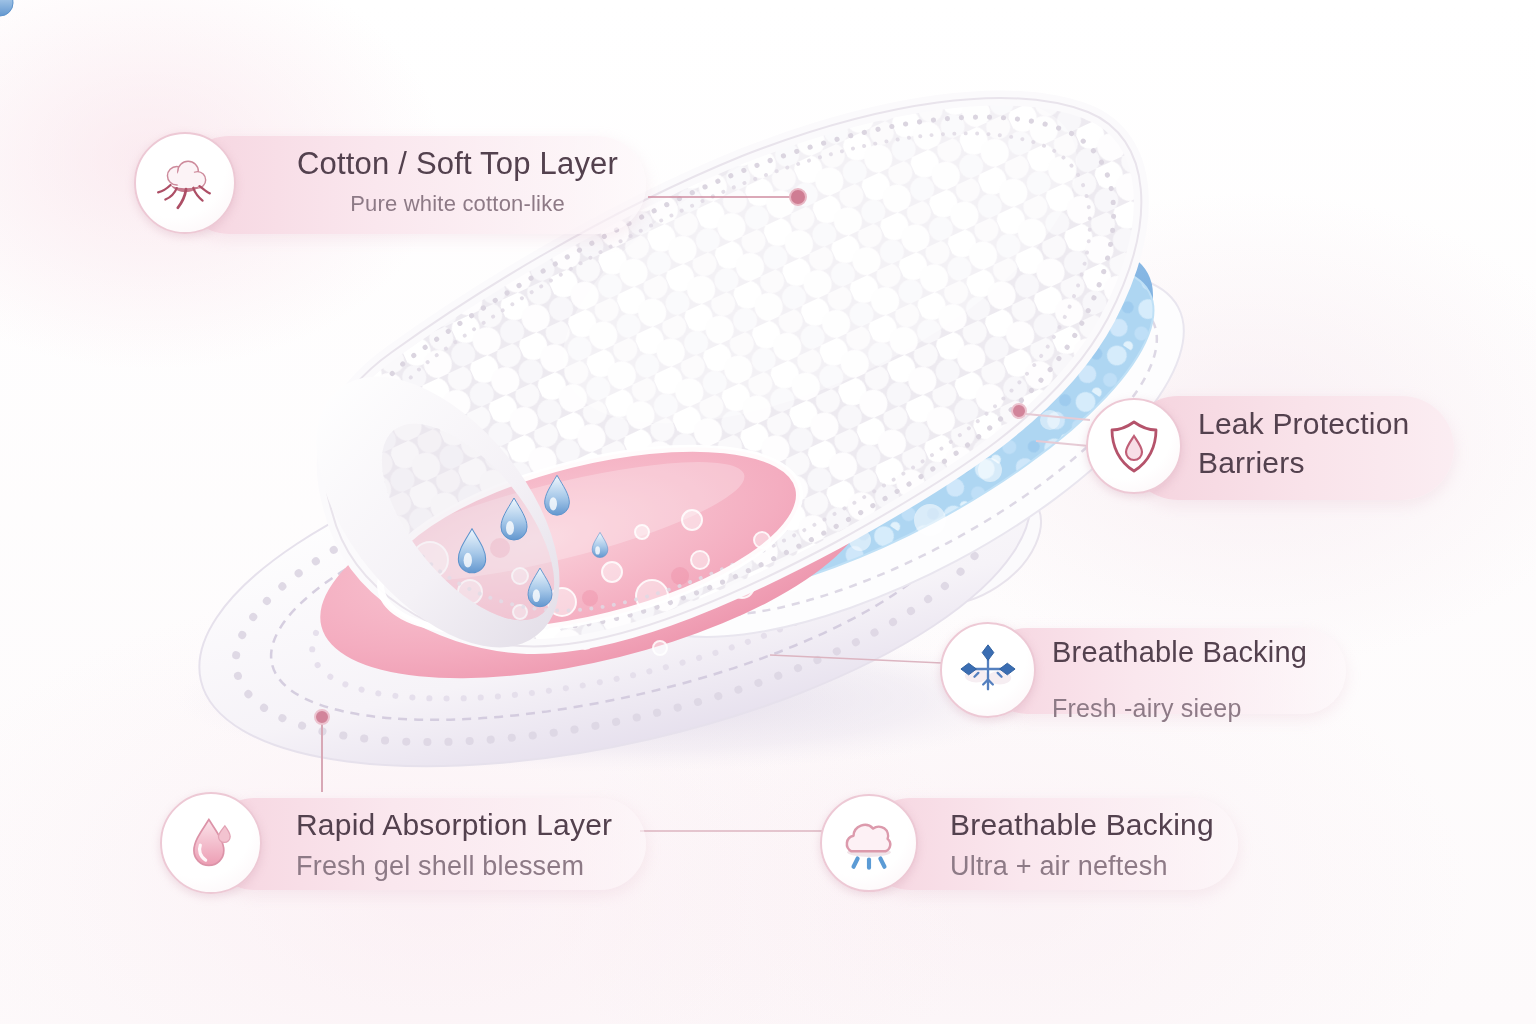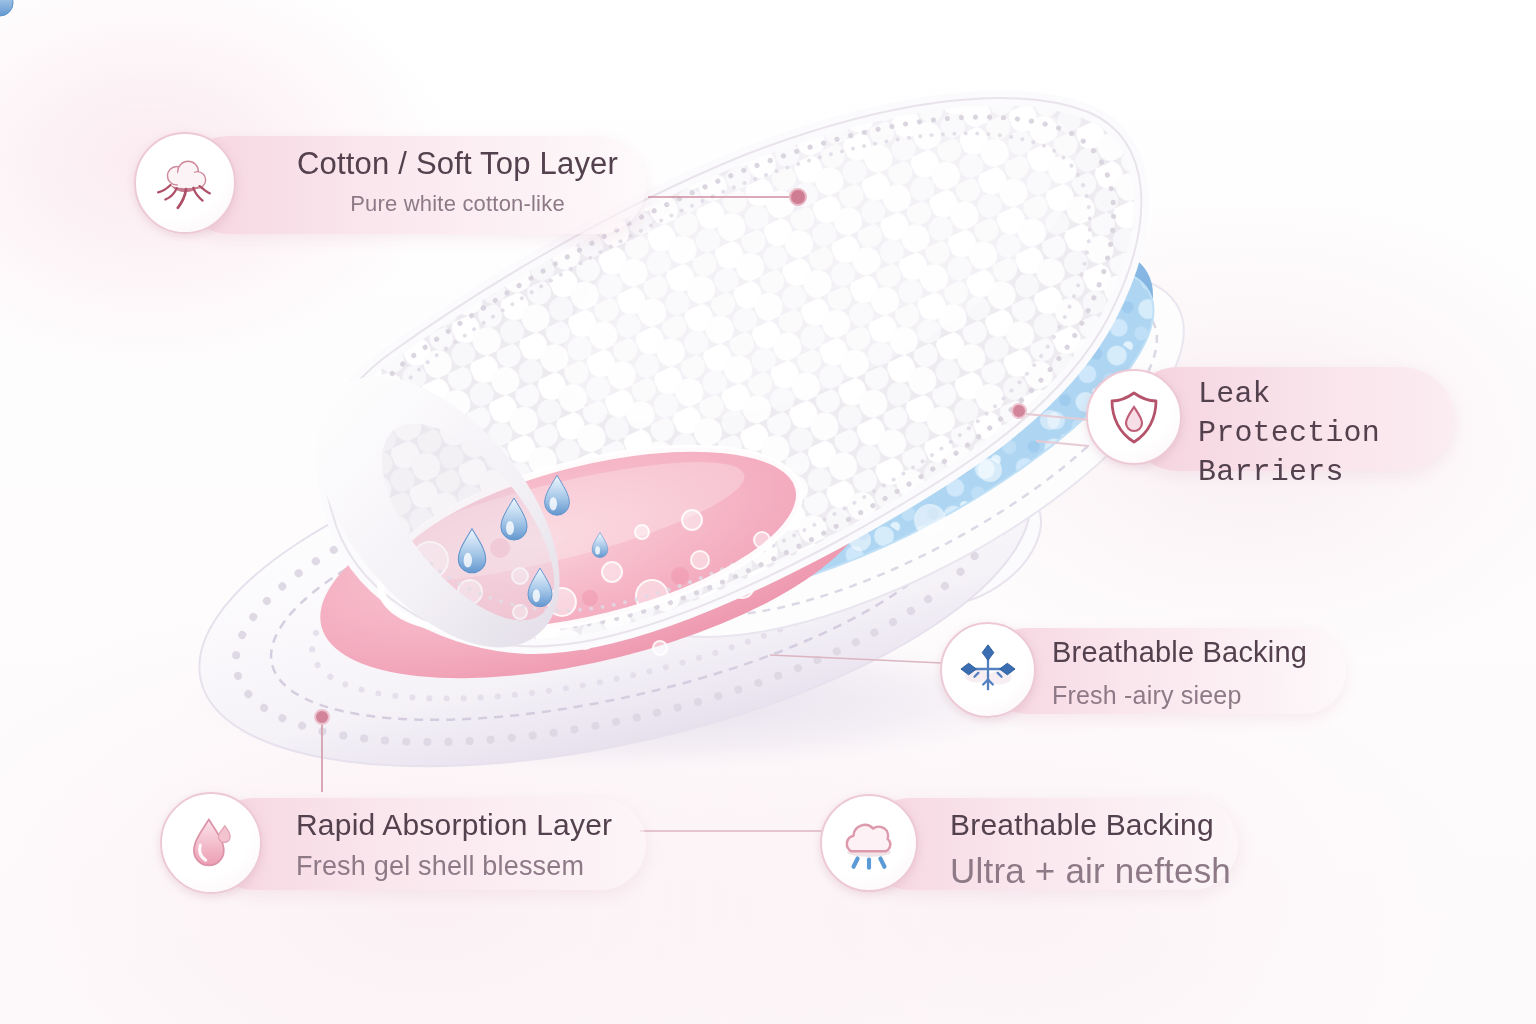--- a/index.html
+++ b/index.html
@@ -32,47 +32,47 @@
   .title{color:#53414e;letter-spacing:.2px;line-height:1.3;}
   .subtitle{color:#8d7a86;letter-spacing:.2px;margin-top:7px;}
   
   #callout-cotton{left:134px;top:128px;width:512px;height:116px;}
   #callout-cotton .pill{left:46px;right:0;top:8px;bottom:10px;}
   #callout-cotton .icon-circle{left:0;top:4px;width:102px;height:102px;}
   #callout-cotton .ctext{padding:16px 0 0 135px;text-align:center;}
   #callout-cotton .title{font-size:31px;}
   #callout-cotton .subtitle{font-size:22px;}
   
-  #callout-leak{left:1086px;top:363px;width:368px;height:112px;font-family:Liberation Mono, monospace;}
+  #callout-leak{left:1086px;top:392px;width:368px;height:112px;}
   #callout-leak .pill{left:40px;right:0;top:4px;bottom:4px;
     background:linear-gradient(90deg,#f5d3de 0%,#f9e3ea 55%,#fbedf2 100%);}
   #callout-leak .icon-circle{left:0;top:6px;width:96px;height:96px;}
   #callout-leak .ctext{padding:12px 0 0 112px;}
   #callout-leak .title{font-size:30px;width:250px;}
   
   #callout-breathable-fresh{left:940px;top:622px;width:406px;height:98px;}
   #callout-breathable-fresh .pill{left:44px;right:0;top:6px;bottom:6px;}
   #callout-breathable-fresh .icon-circle{left:0;top:0;width:96px;height:96px;}
   #callout-breathable-fresh .ctext{padding:12px 0 0 112px;}
   #callout-breathable-fresh .title{font-size:29px;}
-  #callout-breathable-fresh .subtitle{font-size:25px;margin-top:9px;}
+  #callout-breathable-fresh .subtitle{font-size:25px;margin-top:22px;}
   
   #callout-absorption{left:160px;top:792px;width:486px;height:104px;}
   #callout-absorption .pill{left:48px;right:0;top:6px;bottom:6px;}
   #callout-absorption .icon-circle{left:0;top:0;width:102px;height:102px;}
   #callout-absorption .ctext{padding:13px 0 0 136px;}
   #callout-absorption .title{font-size:30px;}
   #callout-absorption .subtitle{font-size:27px;}
   
   #callout-breathable-ultra{left:820px;top:792px;width:418px;height:104px;}
   #callout-breathable-ultra .pill{left:44px;right:0;top:6px;bottom:6px;}
   #callout-breathable-ultra .icon-circle{left:0;top:2px;width:98px;height:98px;}
   #callout-breathable-ultra .ctext{padding:13px 0 0 130px;}
   #callout-breathable-ultra .title{font-size:30px;}
-  #callout-breathable-ultra .subtitle{font-size:35px;}
+  #callout-breathable-ultra .subtitle{font-size:27px;}
 </style>
 </head>
 <body>
 
 <svg id="scene" viewBox="0 0 1536 1024" xmlns="http://www.w3.org/2000/svg">
   <defs>
     <radialGradient id="shadowGrad" cx="50%" cy="50%" r="50%">
       <stop offset="0%" stop-color="#d9d2e3" stop-opacity=".75"></stop>
       <stop offset="70%" stop-color="#e3ddeb" stop-opacity=".35"></stop>
       <stop offset="100%" stop-color="#efeaf3" stop-opacity="0"></stop>

